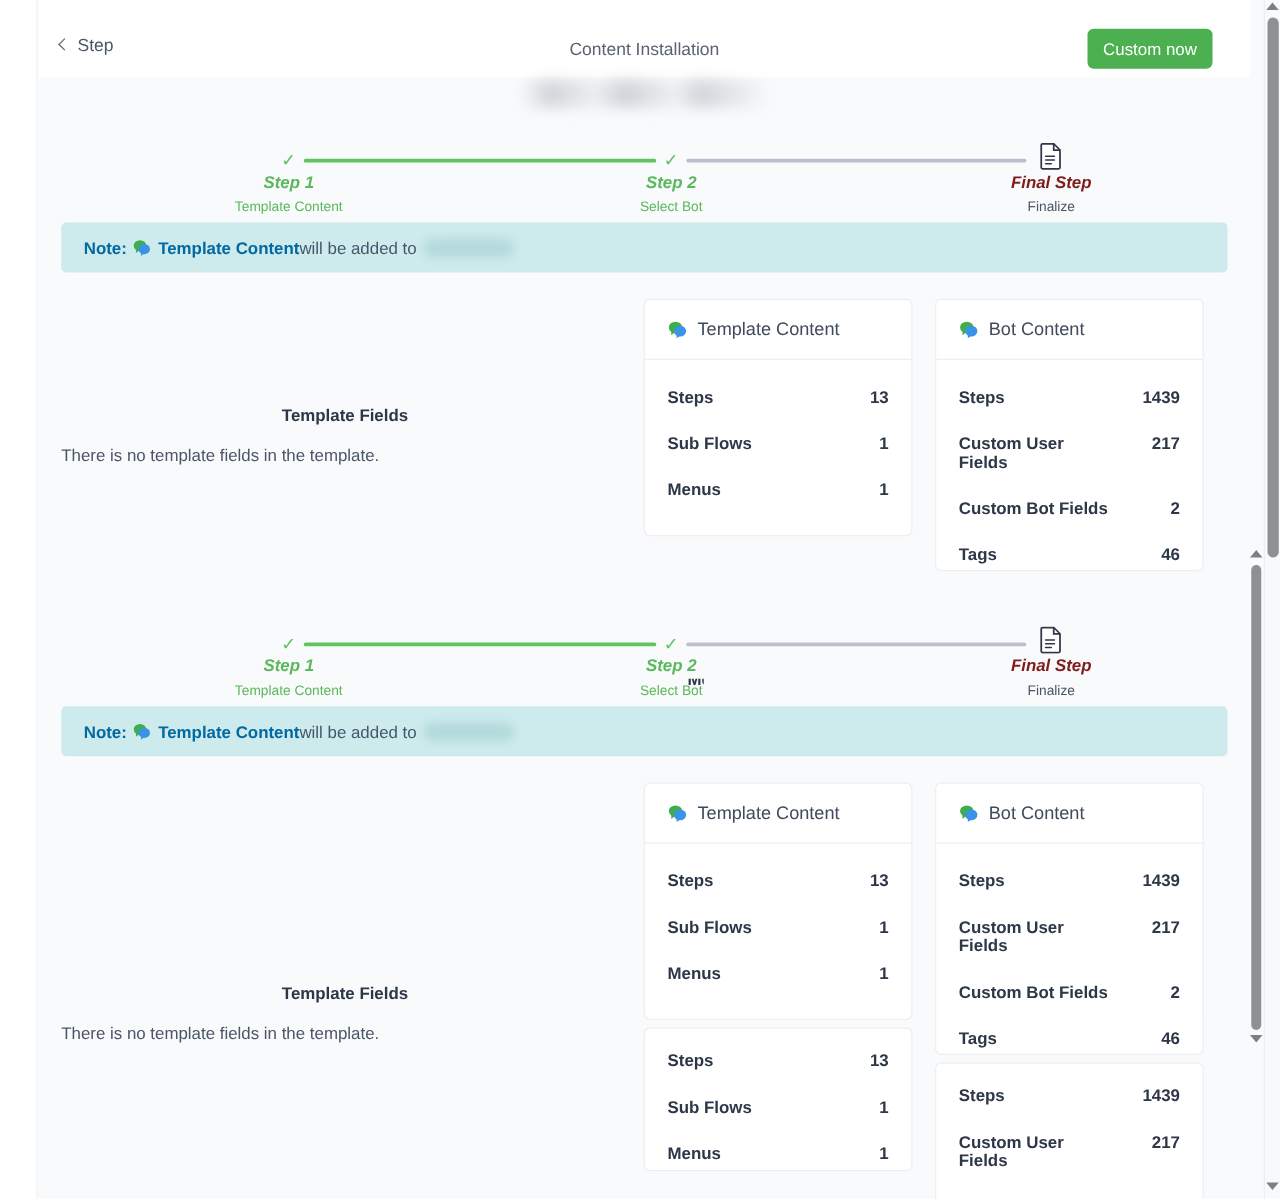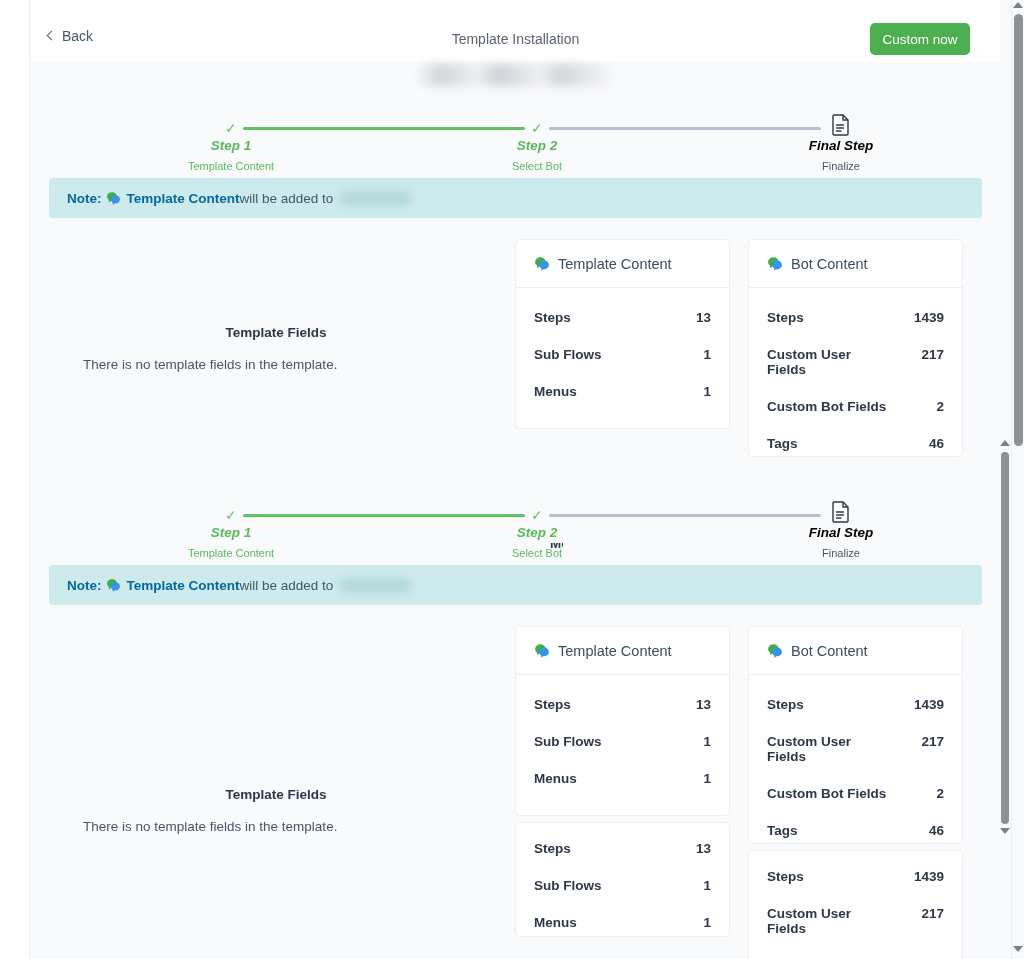--- a/index.html
+++ b/index.html
@@ -188,21 +188,21 @@
     position: absolute;
     text-align: center;
     width: 160px;
   }
   .step-label .title { font-size: 13.5px; font-weight: bold; font-style: italic; }
   .step-label .sub   { font-size: 11px; margin-top: 7px; }
   .sl-1 { left: 120px; }
   .sl-2 { left: 426px; }
   .sl-3 { left: 730px; }
   .green-step .title, .green-step .sub { color: #5cb85c; }
-  .dark-step .title { color: #000000; }
+  .dark-step .title { color: #7f1d1d; }
   .dark-step .sub   { color: #4a5568; }
 
   
   .note {
     position: relative;
     margin: 0 18px;
     height: 40px;
     background: #cdeaec;
     border-radius: 4px;
     display: flex;
@@ -237,21 +237,20 @@
   .fields-title {
     text-align: center;
     font-size: 13.5px;
     font-weight: bold;
     color: #2d3748;
     margin-bottom: 17px;
   }
   .fields-empty {
     font-size: 13.5px;
     color: #4a5568;
-    margin-left: 34px;
   }
 
   
   .cards { display: flex; gap: 18px; }
   .card {
     width: 215px;
     background: #ffffff;
     border: 1px solid #eceef1;
     border-radius: 5px;
     overflow: hidden;
@@ -304,23 +303,23 @@
 
 <div class="viewport">
 
   <div class="left-gutter"></div>
 
   <div class="content">
 
     <div class="header">
       <div class="back-btn">
         <span class="chev-left"></span>
-        <span>Back</span>
-      </div>
-      <div class="header-title">Template Installation</div>
+        <span>Step</span>
+      </div>
+      <div class="header-title">Content Installation</div>
       <button class="install-btn">Custom now</button>
     </div>
 
     <div class="redacted-title"></div>
 
     <div class="section" style="margin-top:38px;">
 
       <div class="stepper">
         <div class="step-rail">
           <div class="rail-seg rail-green"></div>

